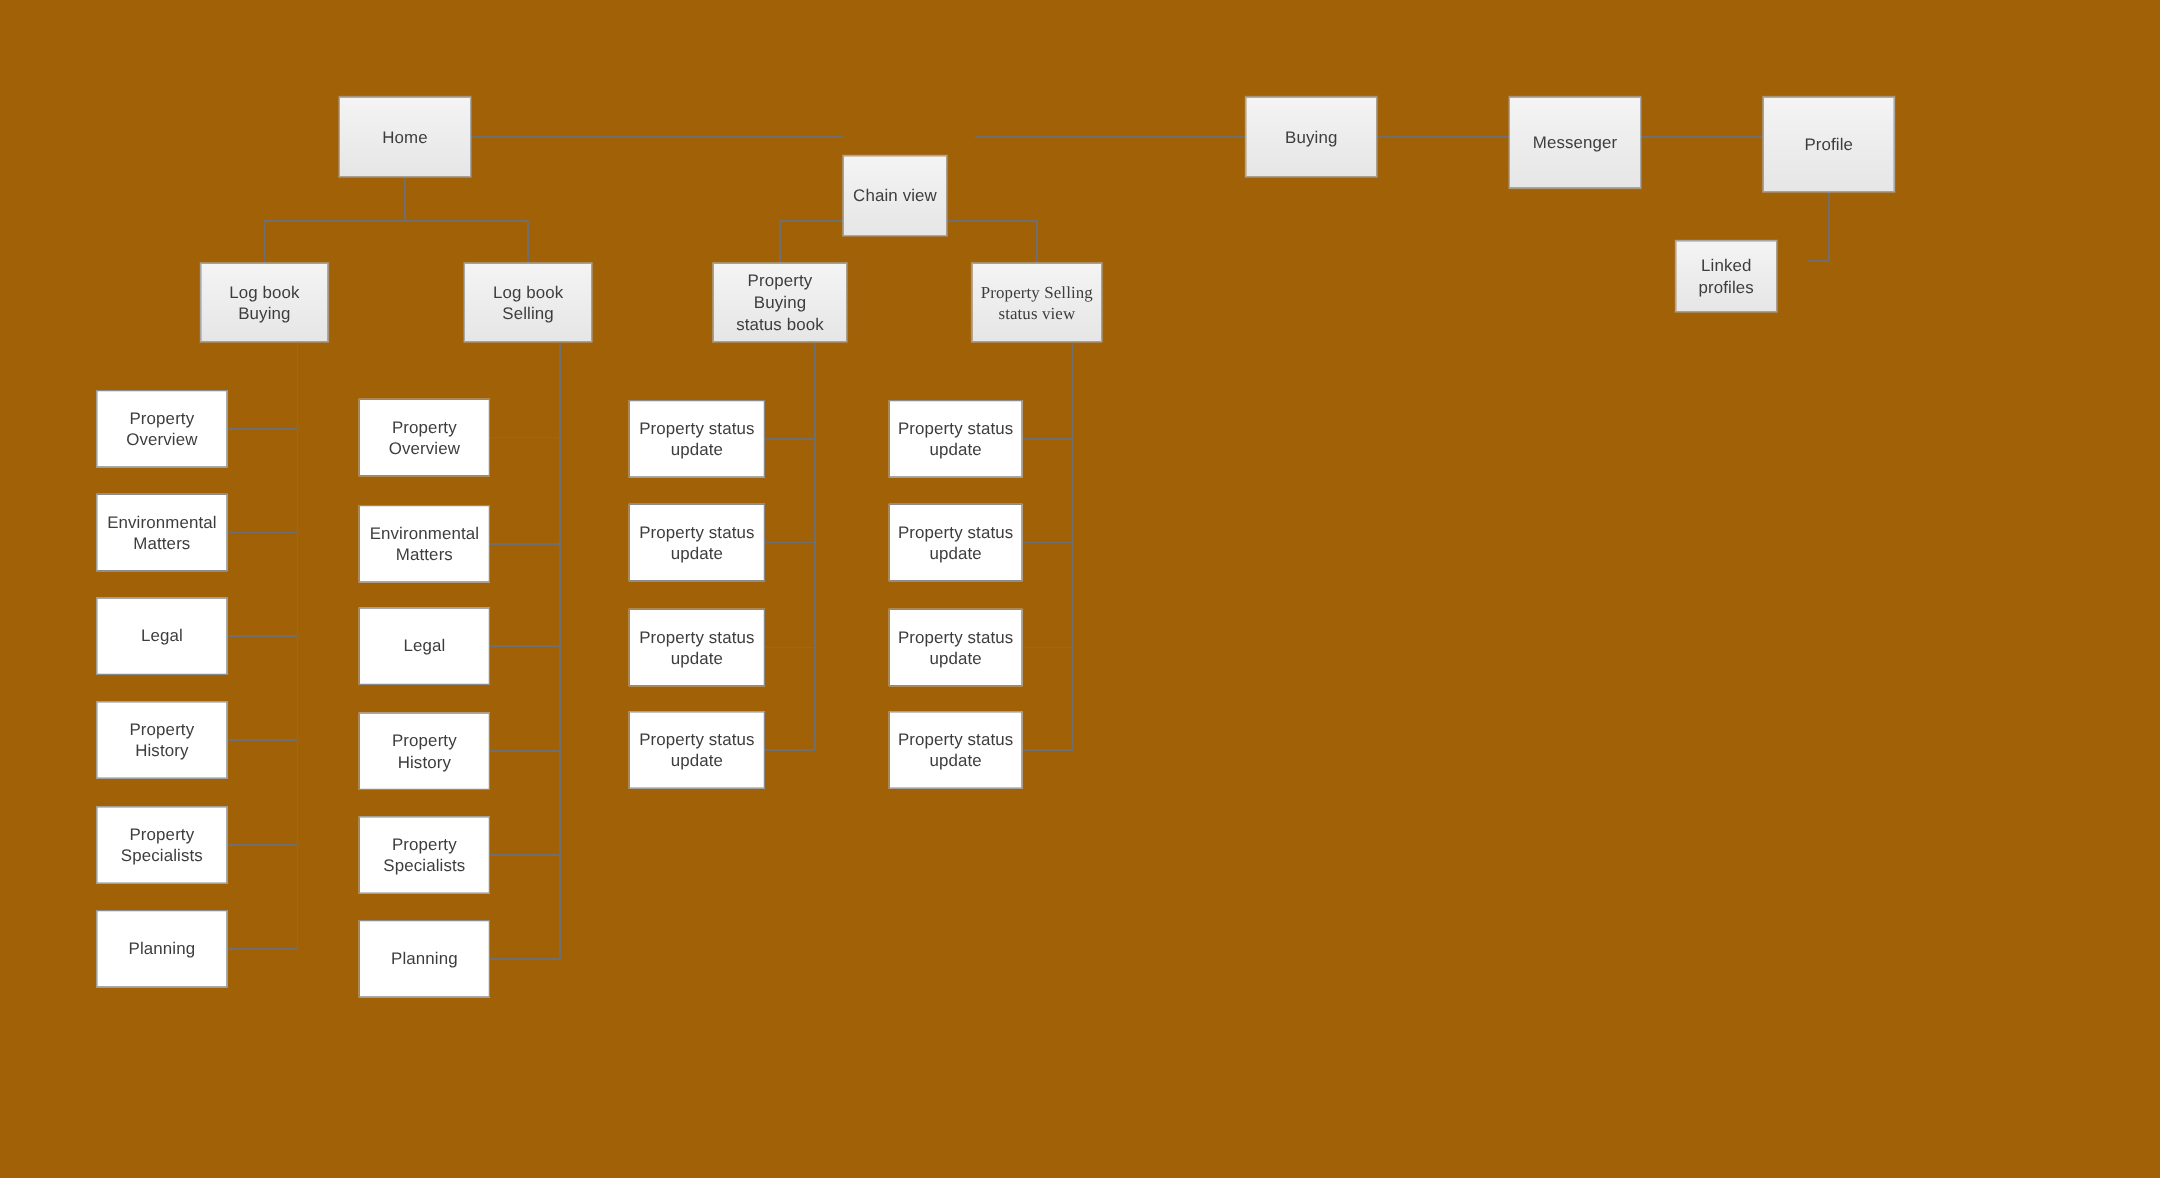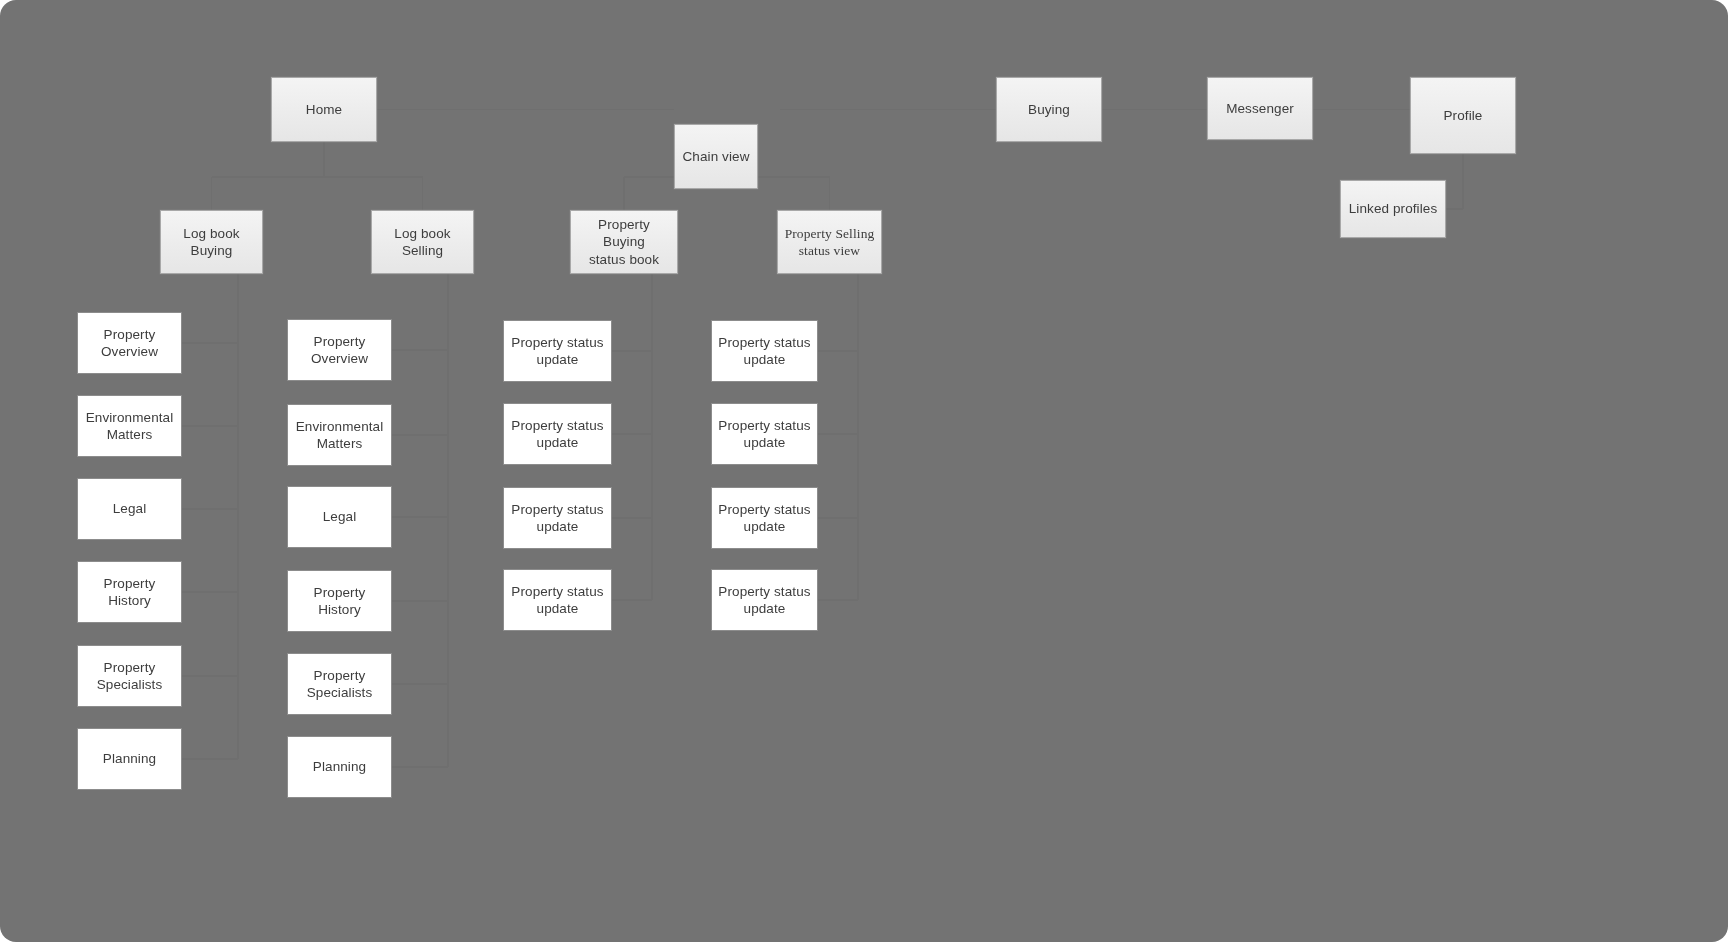--- a/index.html
+++ b/index.html
@@ -12,22 +12,21 @@
     font-family: "Liberation Sans", sans-serif;
     width: 1728px;
     height: 942px;
     overflow: hidden;
     position: relative;
   }
   #canvas {
     position: relative;
     width: 1728px;
     height: 942px;
-    background: #737373;
-    border-radius: 16px;
+    background: #a16207;
   }
   svg.edges {
     position: absolute;
     left: 0;
     top: 0;
     width: 1728px;
     height: 942px;
     pointer-events: none;
   }
   .node {
@@ -105,21 +104,21 @@
   <div id="nodes-layer">
       <div class="node primary" style="left: 271px; top: 77px; width: 106px; height: 65px;">
         <span class="label">Home</span>
       </div>
       <div class="node primary" style="left: 674px; top: 86px; width: 84px; height: 65px; margin-top: 38px;">
         <span class="label">Chain view</span>
       </div>
       <div class="node primary" style="left: 996px; top: 77px; width: 106px; height: 65px;">
         <span class="label">Buying</span>
       </div>
-      <div class="node primary" style="left: 1207px; top: 77px; width: 106px; height: 63px;">
+      <div class="node primary" style="left: 1207px; top: 77px; width: 106px; height: 74px;">
         <span class="label">Messenger</span>
       </div>
       <div class="node primary" style="left: 1410px; top: 77px; width: 106px; height: 77px;">
         <span class="label">Profile</span>
       </div>
       <div class="node primary" style="left: 160px; top: 210px; width: 103px; height: 64px;">
         <span class="label">Log book
 Buying</span>
       </div>
       <div class="node primary" style="left: 371px; top: 210px; width: 103px; height: 64px;">
@@ -127,21 +126,21 @@
 Selling</span>
       </div>
       <div class="node primary" style="left: 570px; top: 210px; width: 108px; height: 64px;">
         <span class="label">Property Buying
 status book</span>
       </div>
       <div class="node primary" style="left: 777px; top: 210px; width: 105px; height: 64px; font-family: Liberation Serif, serif;">
         <span class="label">Property Selling
 status view</span>
       </div>
-      <div class="node primary" style="left: 1340px; top: 180px; width: 106px; height: 58px; text-align: center;">
+      <div class="node primary" style="left: 1340px; top: 192px; width: 82px; height: 58px; text-align: center;">
         <span class="label">Linked profiles</span>
       </div>
       <div class="node leaf" style="left: 77px; top: 312px; width: 105px; height: 62px;">
         <span class="label">Property Overview</span>
       </div>
       <div class="node leaf" style="left: 77px; top: 395px; width: 105px; height: 62px;">
         <span class="label">Environmental
 Matters</span>
       </div>
       <div class="node leaf" style="left: 77px; top: 478px; width: 105px; height: 62px;">

